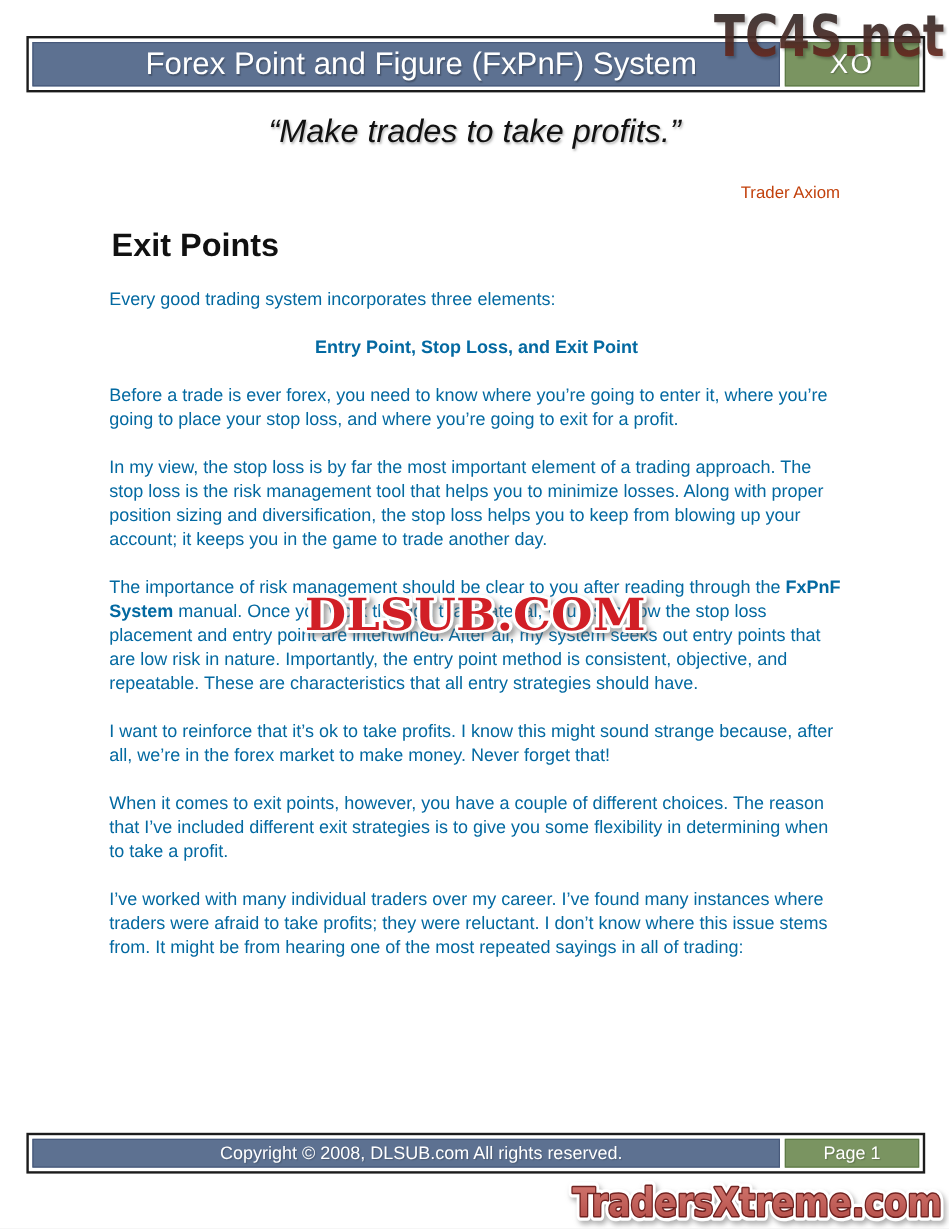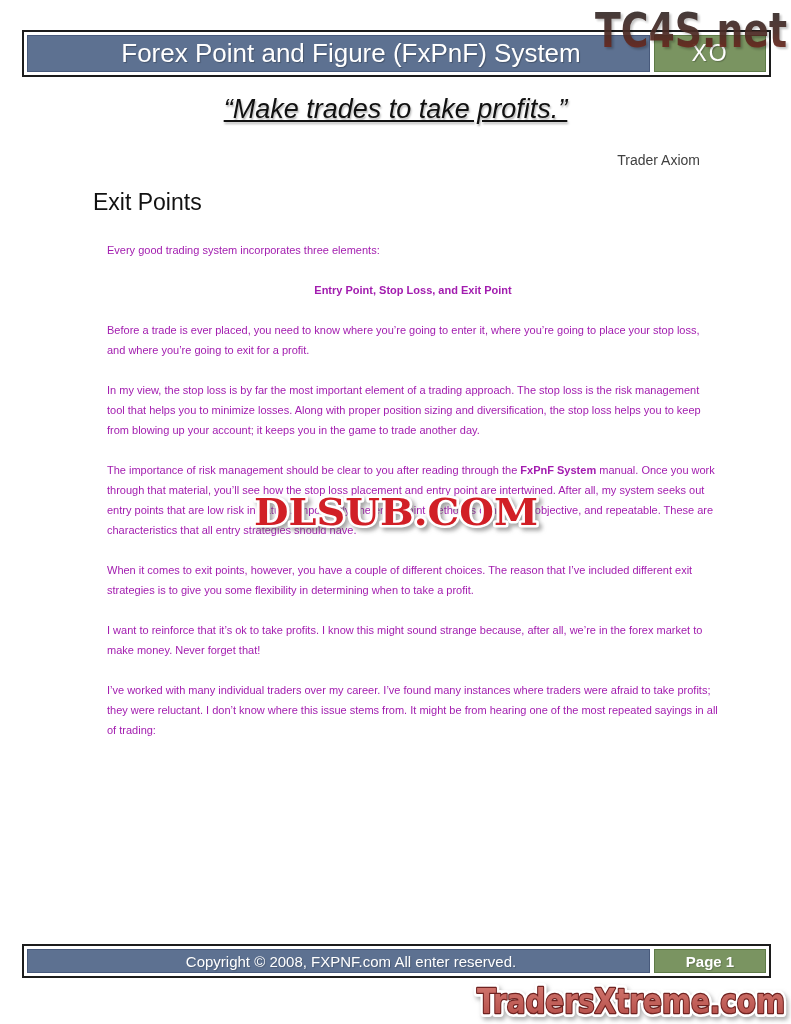--- a/index.html
+++ b/index.html
@@ -21,40 +21,39 @@
     flex:1; background:#5d7191; border:1px solid #47597b;
     color:#fff; display:flex; align-items:center; justify-content:center;padding-left:25px;
   }
   .band-side {
     width:112px; background:#7a9461; border:1px solid #5e7a47;
     color:#fff; display:flex; align-items:center; justify-content:center;
   }
   #header-banner .band-main { font-size:26px; text-shadow:1px 1px 1px rgba(0,0,0,.25); }
   #header-banner .band-side { font-size:23px; letter-spacing:2px; text-shadow:1px 1px 1px rgba(0,0,0,.25); }
   #footer-banner .band-main { font-size:15px; text-shadow:1px 1px 1px rgba(0,0,0,.2); }
-  #footer-banner .band-side { font-size:15px; font-weight:bold; text-shadow:1px 1px 1px rgba(0,0,0,.2); }
+  #footer-banner .band-side { font-size:15px; font-weight:normal; text-shadow:1px 1px 1px rgba(0,0,0,.2); }
 
   
   #quote-text {
     position:absolute; left:0; top:94px; width:791px; text-align:center;
     font-size:27px; font-style:italic; color:#111;
     text-shadow:1px 2px 2px rgba(90,90,90,.45);
-    text-decoration:underline;
   }
   #quote-attribution {
-    position:absolute; right:91px; top:152px; font-size:14px; color:#404040;
+    position:absolute; right:91px; top:152px; font-size:14px; color:#c2410c;
   }
 
   
   #article-heading {
-    position:absolute; left:93px; top:189px; font-size:23px; font-weight:normal; color:#111;
+    position:absolute; left:93px; top:189px; font-size:27px; font-weight:bold; color:#111;
   }
   #article-body {
-    position:absolute; left:107px; top:240px; width:612px;
-    font-size:11px; line-height:20px; color:#a21caf;
+    position:absolute; left:91px; top:240px; width:612px;
+    font-size:15px; line-height:20px; color:#0369a1;
   }
   #article-body p { margin:0 0 20px 0; }
   #article-body p.center { text-align:center; }
   #article-body p.bold { font-weight:bold; }
   #article-body p.italic { font-style:italic; }
   #article-body .seg-bold { font-weight:bold; }
 
   
   .wm { position:absolute; pointer-events:none; }
   #wm-top   { top:1px; right:-2px; filter:drop-shadow(2px 2px 1px rgba(0,0,0,.25)); opacity:.93; }
@@ -86,35 +85,35 @@
     <text x="98" y="46" text-anchor="middle" font-family="DejaVu Sans, sans-serif" font-weight="bold" font-size="48" textLength="192" lengthAdjust="spacingAndGlyphs" fill="url(#tcgrad)">TC4S.net</text>
   </svg>
 
   <div id="quote-text">“Make trades to take profits.”</div>
   <div id="quote-attribution">Trader Axiom</div>
 
   <h1 id="article-heading">Exit Points</h1>
   <div id="article-body">
       <p class=""><span>Every good trading system incorporates three elements:</span></p>
       <p class="center bold "><span>Entry Point, Stop Loss, and Exit Point</span></p>
-      <p class=""><span>Before a trade is ever placed, you need to know where you’re going to enter it, where you’re going to place your stop loss, and where you’re going to exit for a profit.</span></p>
+      <p class=""><span>Before a trade is ever forex, you need to know where you’re going to enter it, where you’re going to place your stop loss, and where you’re going to exit for a profit.</span></p>
       <p class=""><span>In my view, the stop loss is by far the most important element of a trading approach. The stop loss is the risk management tool that helps you to minimize losses. Along with proper position sizing and diversification, the stop loss helps you to keep from blowing up your account; it keeps you in the game to trade another day.</span></p>
       <p class=""><span>The importance of risk management should be clear to you after reading through the </span><span class="seg-bold">FxPnF System</span><span> manual. Once you work through that material, you’ll see how the stop loss placement and entry point are intertwined. After all, my system seeks out entry points that are low risk in nature. Importantly, the entry point method is consistent, objective, and repeatable. These are characteristics that all entry strategies should have.</span></p>
+      <p class=""><span>I want to reinforce that it’s ok to take profits. I know this might sound strange because, after all, we’re in the forex market to make money. Never forget that!</span></p>
       <p class=""><span>When it comes to exit points, however, you have a couple of different choices. The reason that I’ve included different exit strategies is to give you some flexibility in determining when to take a profit.</span></p>
-      <p class=""><span>I want to reinforce that it’s ok to take profits. I know this might sound strange because, after all, we’re in the forex market to make money. Never forget that!</span></p>
       <p class=""><span>I’ve worked with many individual traders over my career. I’ve found many instances where traders were afraid to take profits; they were reluctant. I don’t know where this issue stems from. It might be from hearing one of the most repeated sayings in all of trading:</span></p>
     </div>
 
   <svg id="wm-mid" class="wm" width="292" height="48">
     <text x="146" y="37" text-anchor="middle" font-family="DejaVu Serif, serif" font-weight="bold" font-size="37" textLength="284" lengthAdjust="spacingAndGlyphs" fill="#d11f26" stroke="#ffffff" stroke-width="5" paint-order="stroke" stroke-linejoin="round">DLSUB.COM</text>
   </svg>
 
   <div id="footer-banner" class="banner">
     <div class="band-main">
-      <span>Copyright © 2008, FXPNF.com All enter reserved.</span>
+      <span>Copyright © 2008, DLSUB.com All rights reserved.</span>
     </div>
     <div class="band-side">
       <span>Page 1</span>
     </div>
   </div>
 
   <svg id="wm-bottom" class="wm" width="318" height="46">
     <defs>
       <linearGradient id="txgrad" x1="0" y1="0" x2="0" y2="1">
         <stop offset="0%" stop-color="#d47a72"></stop>

